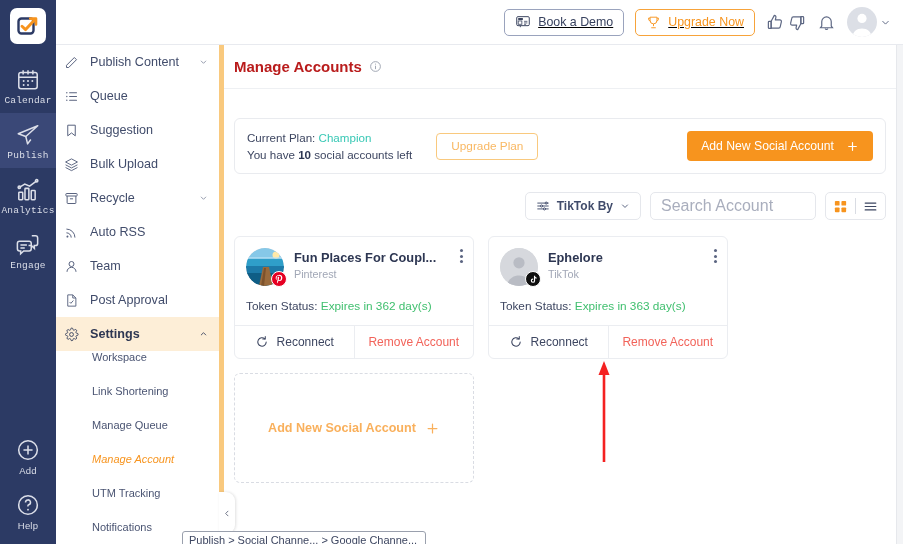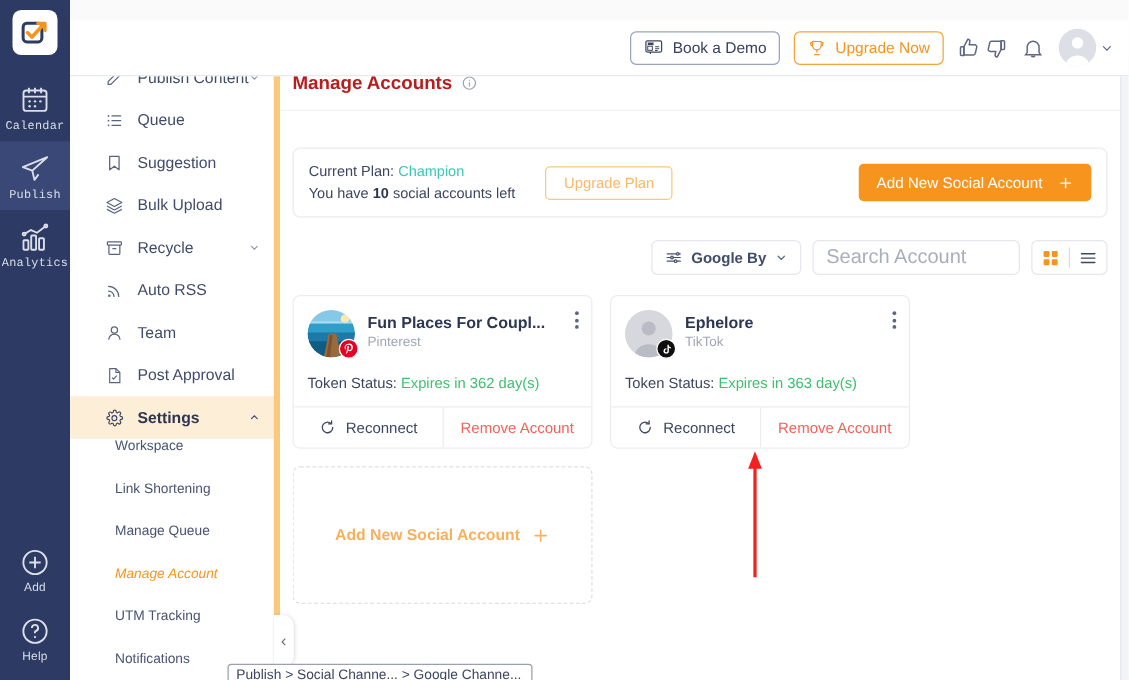--- a/index.html
+++ b/index.html
@@ -53,21 +53,21 @@
     position: absolute; left: 56px; top: 45px;
     width: 165px; height: 499px;
     background: #ffffff;
     border-right: 1px solid #eceef2;
     overflow: hidden;
     z-index: 20;
   }
   .nav-row {
     height: 34px;
     display: flex; align-items: center;
-    padding-left: 28px;
+    padding-left: 8px;
     gap: 11px;
     color: #414c6b;
     font-size: 12.6px;
     cursor: pointer;
     position: relative;
   }
   .nav-row .nv-ico { width: 15px; height: 15px; flex: 0 0 15px; color:#59637f; }
   .nav-row .chev {
     position: absolute; right: 12px; top: 50%;
     transform: translateY(-50%);
@@ -101,27 +101,28 @@
     background: #ffffff;
     border-radius: 0 9px 9px 0;
     box-shadow: 1px 0 3px rgba(0,0,0,.12);
     display: flex; align-items: center; justify-content: center;
     font-size: 11px; color: #5a6277;
     z-index: 25; cursor: pointer;
   }
 
   
   #topbar {
-    position: absolute; left: 56px; top: 16px;
+    position: absolute; left: 56px; top: 0;
     width: 847px; height: 45px;
     background: #ffffff;
     border-bottom: 1px solid #e8eaef;
     display: flex; align-items: center; justify-content: flex-end;
     padding-right: 12px; gap: 11px;
     z-index: 25;
+    text-decoration: underline;
   }
   .btn-demo {
     height: 27px;
     border: 1px solid #9aa3bd;
     border-radius: 5px;
     color: #37415e;
     font-size: 12.4px;
     display: flex; align-items: center; gap: 7px;
     padding: 0 10px;
     background: #fff;
@@ -374,20 +375,28 @@
           <rect x="3.5" y="14" width="3.6" height="7" rx=".6"></rect>
           <rect x="9.2" y="10.5" width="3.6" height="10.5" rx=".6"></rect>
           <rect x="15" y="12.5" width="3.6" height="8.5" rx=".6"></rect>
           <path d="M4 9.5 L9 6.5 L13.5 8.5 L20 3.5"></path>
           <circle cx="4" cy="9.5" r="1.1"></circle>
             <circle cx="20" cy="3.5" r="1.1"></circle>
         </svg>
         <span class="rail-label">Analytics</span>
       </div>
 
+      <div class="rail-item">
+        <svg class="rail-icon" viewBox="0 0 24 24" fill="none" stroke="currentColor" stroke-width="1.4">
+          <path d="M15.5 3.5h3.4a2 2 0 0 1 2 2v5a2 2 0 0 1-2 2h-1.1l.1 2.6-2.8-2.6h-2.6"></path>
+          <path d="M9.6 8.5H4.2a2 2 0 0 0-2 2v5a2 2 0 0 0 2 2h1v2.6l2.8-2.6h5a2 2 0 0 0 2-2v-5a2 2 0 0 0-2-2z"></path>
+          <path d="M5 12h6M5 14.8h4"></path>
+        </svg>
+        <span class="rail-label">Engage</span>
+      </div>
     </div>
 
     <div id="rail-bottom">
       <div class="rail-item">
         <svg class="rail-icon" viewBox="0 0 24 24" fill="none" stroke="currentColor" stroke-width="1.4">
           <circle cx="12" cy="12" r="8.6"></circle>
             <path d="M12 7.8v8.4M7.8 12h8.4"></path>
         </svg>
         <span class="rail-label">Add</span>
       </div>
@@ -607,21 +616,21 @@
       </div>
 
       <div class="toolbar">
         <div class="btn-filter">
           <svg width="14" height="14" viewBox="0 0 24 24" fill="none" stroke="#4a5472" stroke-width="1.7" stroke-linecap="round">
             <path d="M3 7h13M19 7h2M3 12h5M11 12h10M3 17h10M16 17h5"></path>
             <circle cx="17.5" cy="7" r="1.8"></circle>
               <circle cx="9.5" cy="12" r="1.8"></circle>
               <circle cx="14.5" cy="17" r="1.8"></circle>
           </svg>
-          <span>Google By</span>
+          <span>TikTok By</span>
           <svg width="10" height="10" viewBox="0 0 24 24" fill="none" stroke="#5d6783" stroke-width="2.4" stroke-linecap="round">
               <path d="M6 9.5 12 15.5 18 9.5"></path>
             </svg>
         </div>
 
         <div class="search-box">
           <input type="text" placeholder="Search Account" style="">
           <svg width="15" height="15" viewBox="0 0 24 24" fill="none" stroke="#5d6783" stroke-width="1.8" stroke-linecap="round">
             <circle cx="10.8" cy="10.8" r="6.6"></circle>
               <path d="M15.6 15.6 20.5 20.5"></path>

